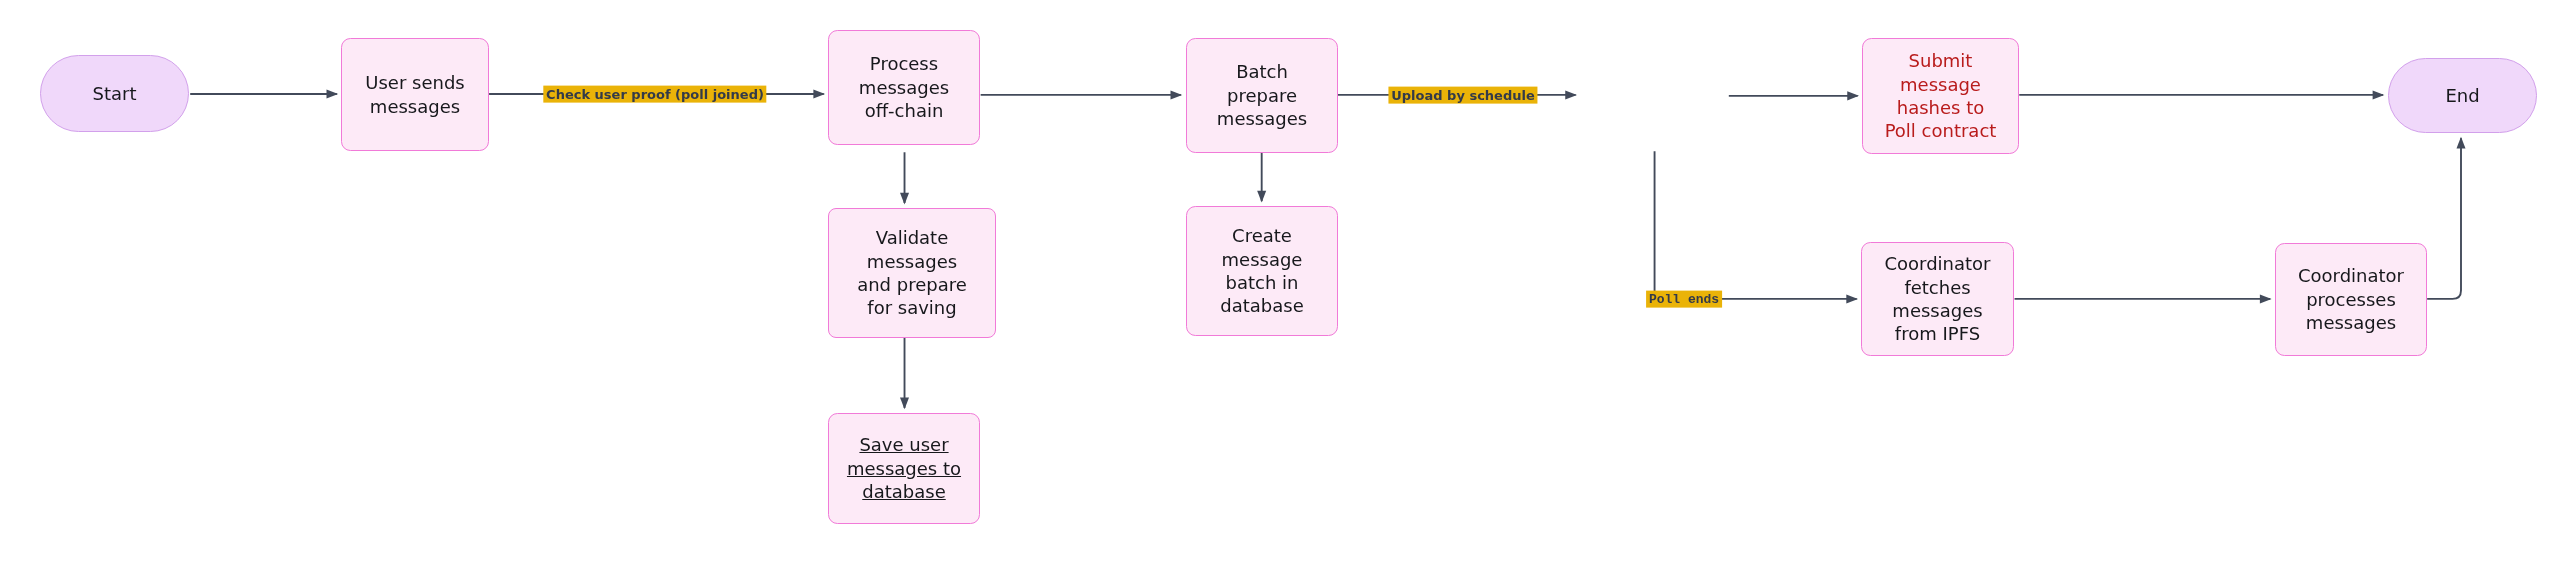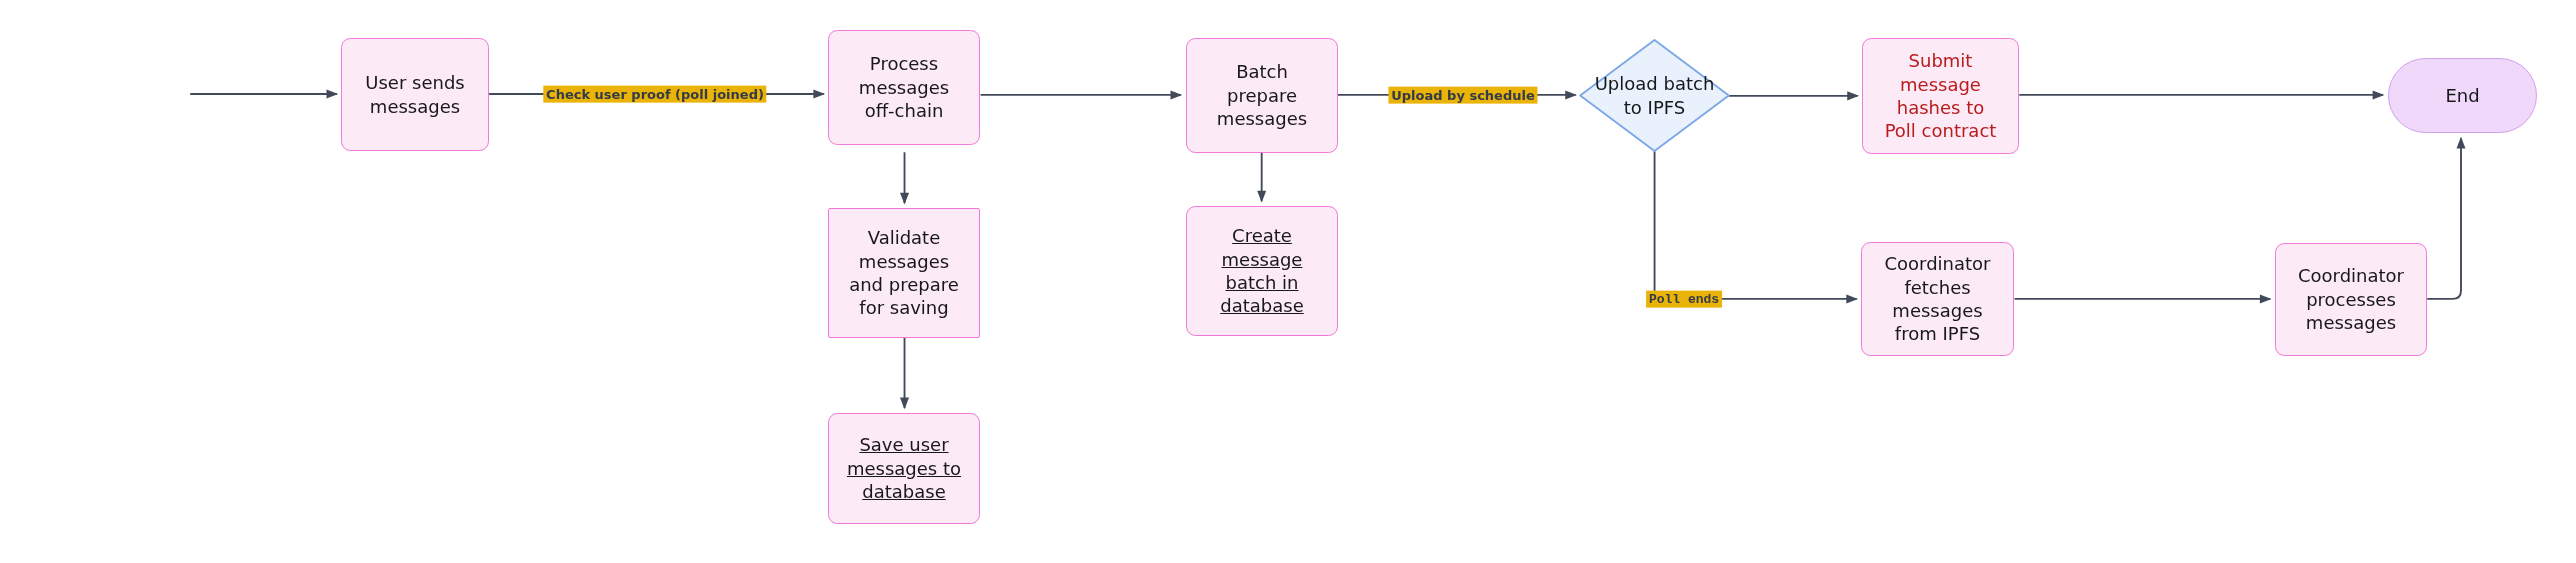--- a/index.html
+++ b/index.html
@@ -73,57 +73,53 @@
       <path d="M 962 162 L 962 216" fill="none" stroke="#424a5a" stroke-width="2" marker-end="url(#arrowhead)"></path>
       <path d="M 962 359 L 962 434" fill="none" stroke="#424a5a" stroke-width="2" marker-end="url(#arrowhead)"></path>
       <path d="M 1342 162 L 1342 214" fill="none" stroke="#424a5a" stroke-width="2" marker-end="url(#arrowhead)"></path>
       <path d="M 1423 101 L 1676 101" fill="none" stroke="#424a5a" stroke-width="2" marker-end="url(#arrowhead)"></path>
       <path d="M 1839 102 L 1976 102" fill="none" stroke="#424a5a" stroke-width="2" marker-end="url(#arrowhead)"></path>
       <path d="M 2148 101 L 2535 101" fill="none" stroke="#424a5a" stroke-width="2" marker-end="url(#arrowhead)"></path>
       <path d="M 1760 161 L 1760 309 Q 1760 318 1769 318 L 1975 318" fill="none" stroke="#424a5a" stroke-width="2" marker-end="url(#arrowhead)"></path>
       <path d="M 2143 318 L 2415 318" fill="none" stroke="#424a5a" stroke-width="2" marker-end="url(#arrowhead)"></path>
       <path d="M 2582 318 L 2609 318 Q 2618 318 2618 309 L 2618 147" fill="none" stroke="#424a5a" stroke-width="2" marker-end="url(#arrowhead)"></path>
     </svg>
+    <div class="node terminal" style="left: 40px; top: 55px; width: 149px; height: 77px; color: rgb(23, 24, 28); background: rgb(240, 216, 250); border: 1.9px solid rgb(210, 160, 235); border-radius: 39px;">
+      <span class="node-label">Start</span>
+    </div>
     <div class="node process" style="left: 341px; top: 38px; width: 148px; height: 113px; color: rgb(23, 24, 28); background: rgb(253, 234, 247); border: 1.9px solid rgb(241, 122, 216); border-radius: 9.4px;">
       <span class="node-label">User sends
 messages</span>
     </div>
     <div class="node process" style="left: 828px; top: 30px; width: 152px; height: 115px; color: rgb(23, 24, 28); background: rgb(253, 234, 247); border: 1.9px solid rgb(241, 122, 216); border-radius: 9.4px;">
       <span class="node-label">Process
 messages
 off-chain</span>
     </div>
-    <div class="node process" style="left: 828px; top: 208px; width: 152px; height: 130px; color: rgb(23, 24, 28); background: rgb(253, 234, 247); border: 1.9px solid rgb(241, 122, 216); border-radius: 2px; text-align: center;">
+    <div class="node process" style="left: 828px; top: 208px; width: 168px; height: 130px; color: rgb(23, 24, 28); background: rgb(253, 234, 247); border: 1.9px solid rgb(241, 122, 216); border-radius: 8px; text-align: center;">
       <span class="node-label">Validate
 messages
 and prepare
 for saving</span>
     </div>
     <div class="node process" style="left: 828px; top: 413px; width: 152px; height: 111px; color: rgb(23, 24, 28); background: rgb(253, 234, 247); border: 1.9px solid rgb(241, 122, 216); border-radius: 9.4px; text-decoration: underline;">
       <span class="node-label">Save user
 messages to
 database</span>
     </div>
     <div class="node process" style="left: 1186px; top: 38px; width: 152px; height: 115px; color: rgb(23, 24, 28); background: rgb(253, 234, 247); border: 1.9px solid rgb(241, 122, 216); border-radius: 9.4px;">
       <span class="node-label">Batch
 prepare
 messages</span>
     </div>
-    <div class="node process" style="left: 1186px; top: 206px; width: 152px; height: 130px; color: rgb(23, 24, 28); background: rgb(253, 234, 247); border: 1.9px solid rgb(241, 122, 216); border-radius: 9.4px; text-decoration: underline;">
+    <div class="node process" style="left: 1186px; top: 206px; width: 152px; height: 130px; color: rgb(23, 24, 28); background: rgb(253, 234, 247); border: 1.9px solid rgb(241, 122, 216); border-radius: 9.4px;">
       <span class="node-label">Create
 message
 batch in
 database</span>
-    </div>
-    <div class="node decision" style="left: 1580px; top: 40px; width: 149px; height: 111px; color: rgb(23, 24, 28);">
-      <svg width="149" height="111" viewBox="0 0 158 118">
-        <polygon points="79,0 158,59 79,118 0,59" fill="#e9f1fc" stroke="#7ca8e6" stroke-width="2" stroke-linejoin="round"></polygon>
-      </svg>
-      <span class="node-label">Upload batch
-to IPFS</span>
     </div>
     <div class="node process" style="left: 1862px; top: 38px; width: 157px; height: 116px; color: #b91c1c; background: rgb(253, 234, 247); border: 1.9px solid rgb(241, 122, 216); border-radius: 9.4px;">
       <span class="node-label">Submit
 message
 hashes to
 Poll contract</span>
     </div>
     <div class="node process" style="left: 1861px; top: 242px; width: 153px; height: 114px; color: rgb(23, 24, 28); background: rgb(253, 234, 247); border: 1.9px solid rgb(241, 122, 216); border-radius: 9.4px;">
       <span class="node-label">Coordinator
 fetches

